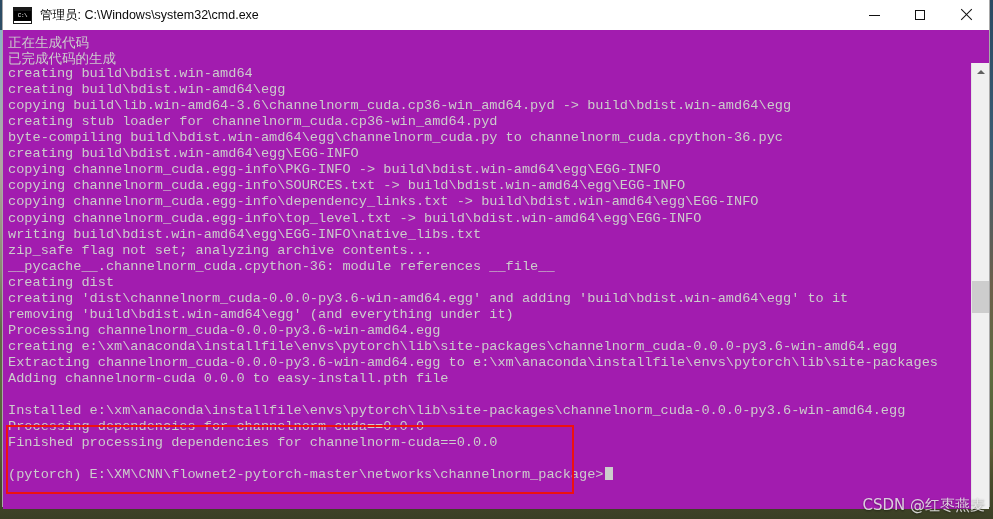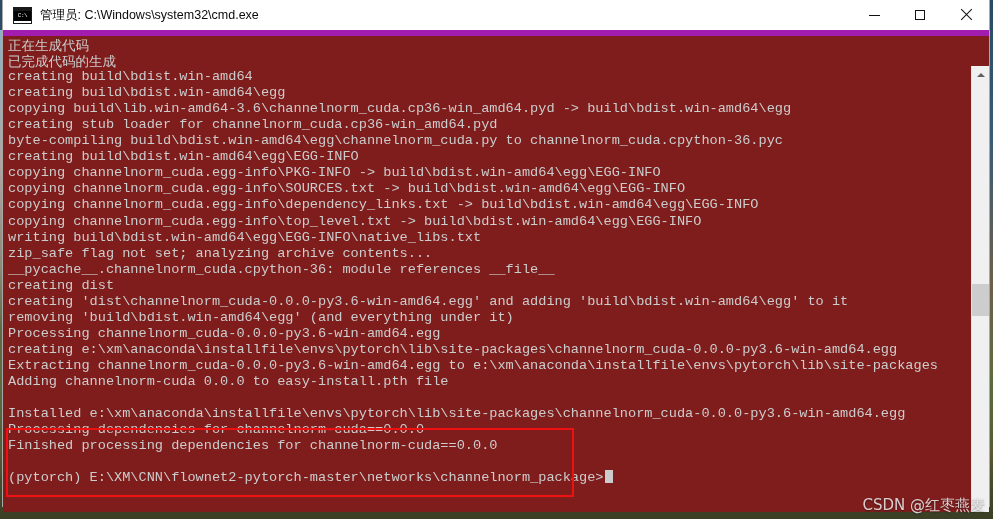--- a/index.html
+++ b/index.html
@@ -57,21 +57,21 @@
     height: 506px;
     background: #000000;
     box-shadow: 0 0 0 1px #a8a8a8;
   }
 
   
   #titlebar {
     position: relative;
     height: 30px;
     background: #ffffff;
-    border-bottom: 6px solid #a21caf;
+    border-bottom: 3px solid #a21caf;
     display: flex;
     align-items: center;
     user-select: none;
   }
   #app-icon {
     width: 17px; height: 15px;
     margin-left: 10px;
     margin-right: 8px;
     background: #ffffff;
     border: 1px solid #1a1a1a;
@@ -139,21 +139,21 @@
     width: 15px; height: 1px;
     background: #111;
   }
   .glyph-close::before { transform: rotate(45deg); }
   .glyph-close::after  { transform: rotate(-45deg); }
 
   
   #console-area {
     position: relative;
     height: 476px;
-    background: #7f1d1d;
+    background: #a21caf;
     overflow: hidden;
   }
   #console-text {
     position: absolute;
     left: 5px;
     top: 1px;
     width: 952px;
     color: #cccccc;
     font-family: "Liberation Mono", "DejaVu Sans Mono", monospace;
     font-size: 13.6px;

